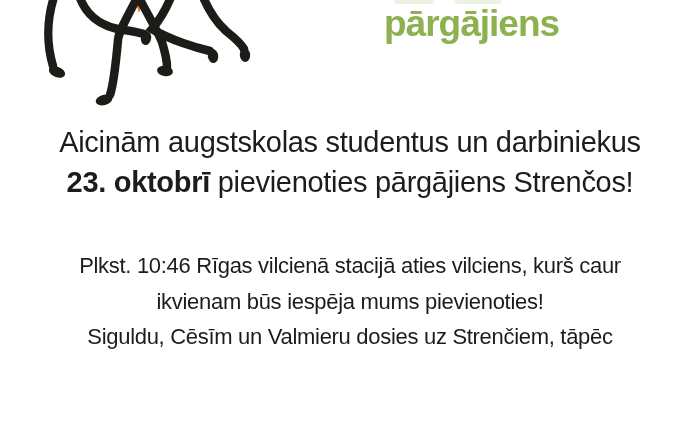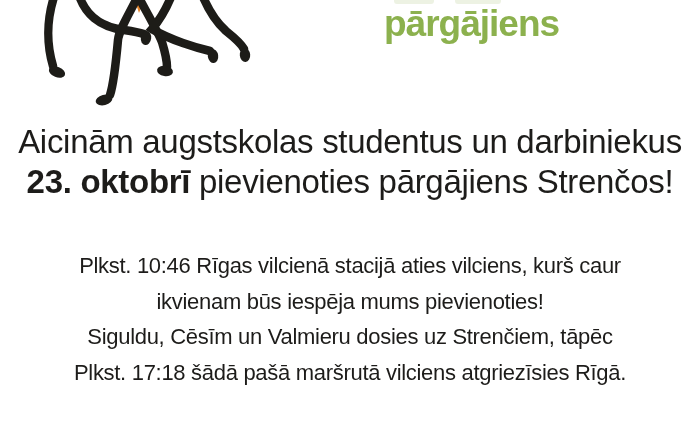--- a/index.html
+++ b/index.html
@@ -44,21 +44,21 @@
   }
   .speck.s1 { left: 394px; width: 40px; }
   .speck.s2 { left: 455px; width: 46px; }
   
   .headline {
     position: absolute;
     left: 0;
     top: 122px;
     width: 700px;
     text-align: center;
-    font-size: 33px;
+    font-size: 29px;
     letter-spacing: -0.3px;
     line-height: 40px;
     font-weight: 400;
   }
   .headline .bold { font-weight: 700; margin-top: 44px; }
   
   .bodytext {
     position: absolute;
     left: 0;
     top: 248px;
@@ -112,16 +112,15 @@
     <span class="line">Aicinām augstskolas studentus un darbiniekus</span>
     <span class="line">
       <span class="bold">23. oktobrī</span><span> pievienoties pārgājiens Strenčos!</span>
     </span>
   </div>
 
   <div class="bodytext">
     <span class="line">Plkst. 10:46 Rīgas vilcienā stacijā aties vilciens, kurš caur</span>
     <span class="line">ikvienam būs iespēja mums pievienoties!</span>
     <span class="line">Siguldu, Cēsīm un Valmieru dosies uz Strenčiem, tāpēc</span>
-    <span class="line">Plkst. 17:18 šādā pašā maršrutā vilciens atgriezīsies Rīgā.</span>
   </div>
 
 </div>
 
 </body></html>

